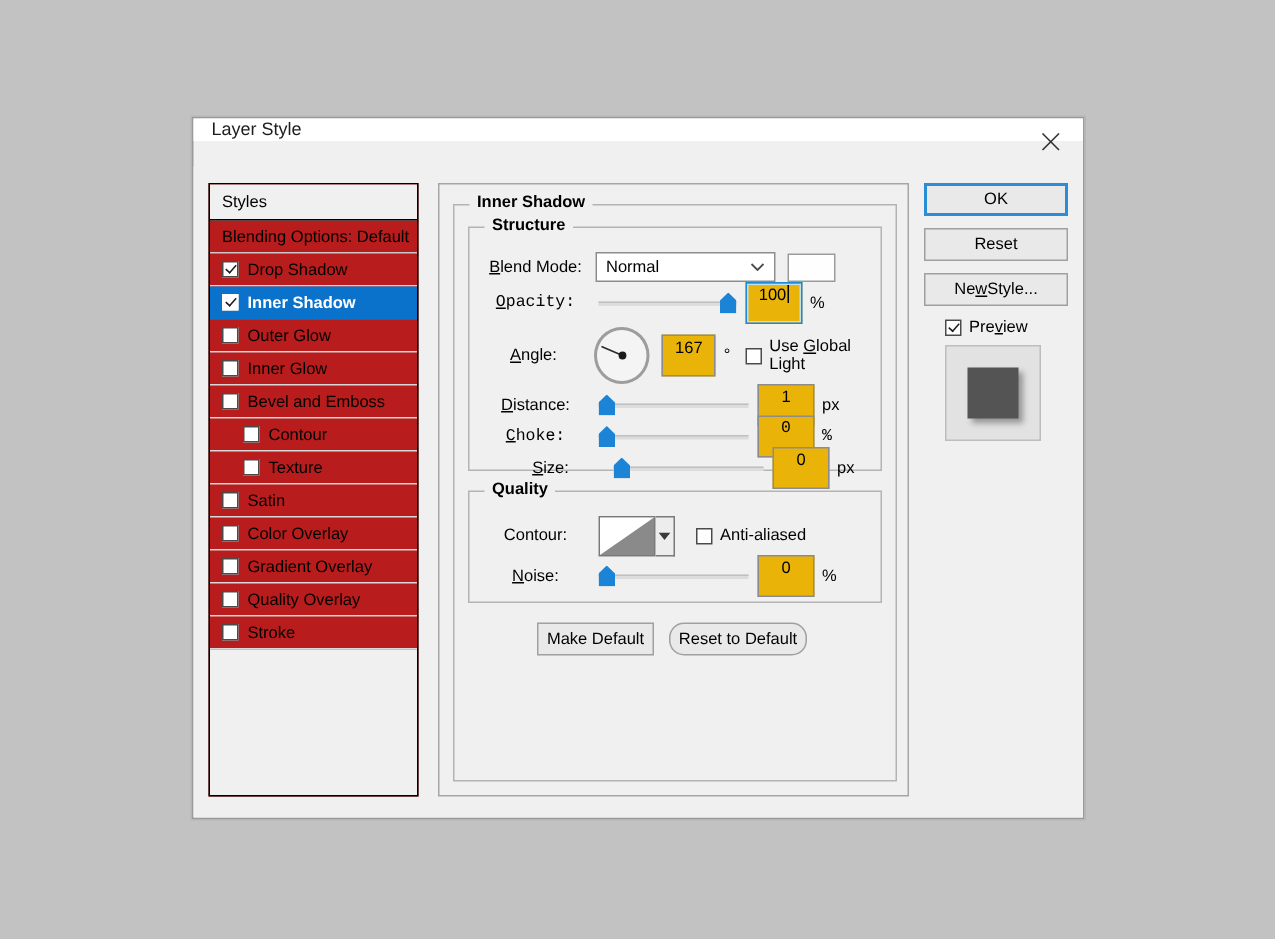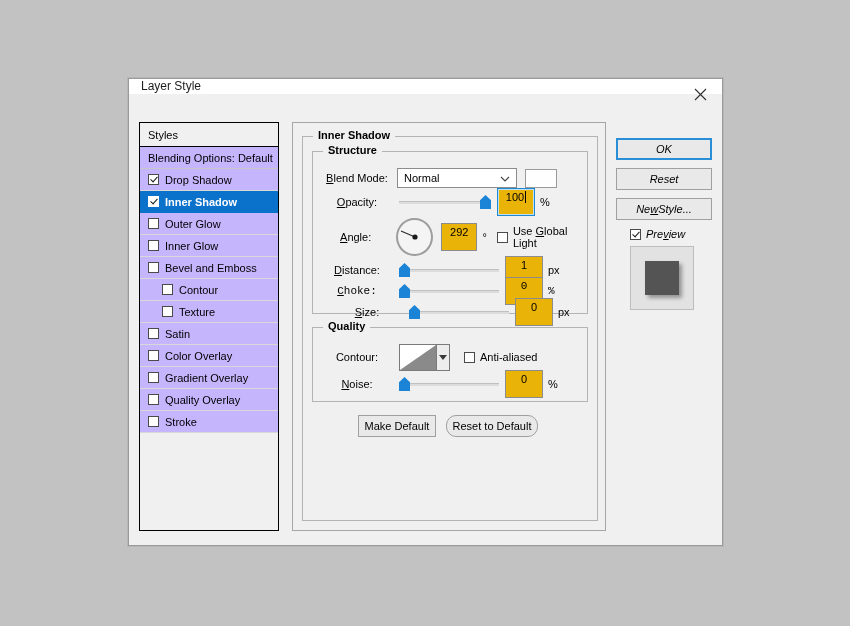--- a/index.html
+++ b/index.html
@@ -78,21 +78,21 @@
     background: #f0f0f0;
   }
 
   
   .styles-panel {
     position: absolute;
     left: 10px;
     top: 11px;
     width: 140px;
     height: 409px;
-    background: #c4b5fd;
+    background: #b91c1c;
     border: 1px solid #000;
     box-sizing: border-box;
     display: flex;
     flex-direction: column;
   }
   .styles-header {
     height: 24px;
     line-height: 24px;
     padding-left: 8px;
     border-bottom: 1px solid #000;
@@ -324,23 +324,22 @@
     cursor: default;
   }
   .btn.focused {
     border: 2px solid #2a8ed6;
   }
 
   
   .right-panel {
     position: absolute;
     left: 487px;
-    top: 27px;
+    top: 11px;
     width: 98px;
-    font-style: italic;
   }
   .right-panel .btn { width: 96px; margin-bottom: 8px; }
   .preview-row {
     display: flex;
     align-items: center;
     gap: 5px;
     margin: 4px 0 6px 14px;
     font-size: 11px;
   }
   .preview-thumb {
@@ -456,38 +455,38 @@
               <span class="chev">
                 <svg width="10" height="6" viewBox="0 0 10 6">
                     <path d="M1 1 L5 5 L9 1" fill="none" stroke="#4a4a4a" stroke-width="1.2"></path>
                   </svg>
               </span>
             </div>
             <div class="color-swatch" style="margin-left:8px;"></div>
           </div>
 
           <div class="row" style="left:10px; top:40px; width:258px;">
-            <div class="lbl-right" style="width:68px;"><span class="u">O</span>pacity:</div>
+            <div class="lbl-right" style="width:68px;font-family:Liberation Mono, monospace;"><span class="u">O</span>pacity:</div>
             <div class="slider" style="width:92px; margin-left:8px;">
               <div class="track"></div>
               <div class="thumb" style="left:81px;"></div>
             </div>
             <div class="tinput focused" style="width:38px; margin-left:6px;"><span>100</span><span class="caret"></span></div>
             <span class="unit">%</span>
           </div>
 
           <div class="row" style="left:10px; top:64px; width:268px; height:42px;">
             <div class="lbl-right" style="width:68px;"><span class="u">A</span>ngle:</div>
             <div class="dial" style="margin-left:8px;">
               <svg width="34" height="34" viewBox="0 0 34 34">
                 <line x1="17" y1="17" x2="3" y2="11" stroke="#2a2a2a" stroke-width="1.1"></line>
                 <circle cx="17" cy="17" r="2.6" fill="#1a1a1a"></circle>
               </svg>
             </div>
-            <div class="tinput" style="width:38px; margin-left:8px;">292</div>
+            <div class="tinput" style="width:38px; margin-left:8px;">167</div>
             <span class="unit">°</span>
             <span class="cb" style="margin-left:10px;"></span>
             <span style="margin-left:5px;">Use <span class="u">G</span>lobal Light</span>
           </div>
 
           <div class="row" style="left:10px; top:108px; width:258px;">
             <div class="lbl-right" style="width:68px;"><span class="u">D</span>istance:</div>
             <div class="slider" style="width:100px; margin-left:8px;">
               <div class="track"></div>
               <div class="thumb" style="left:0px;"></div>

